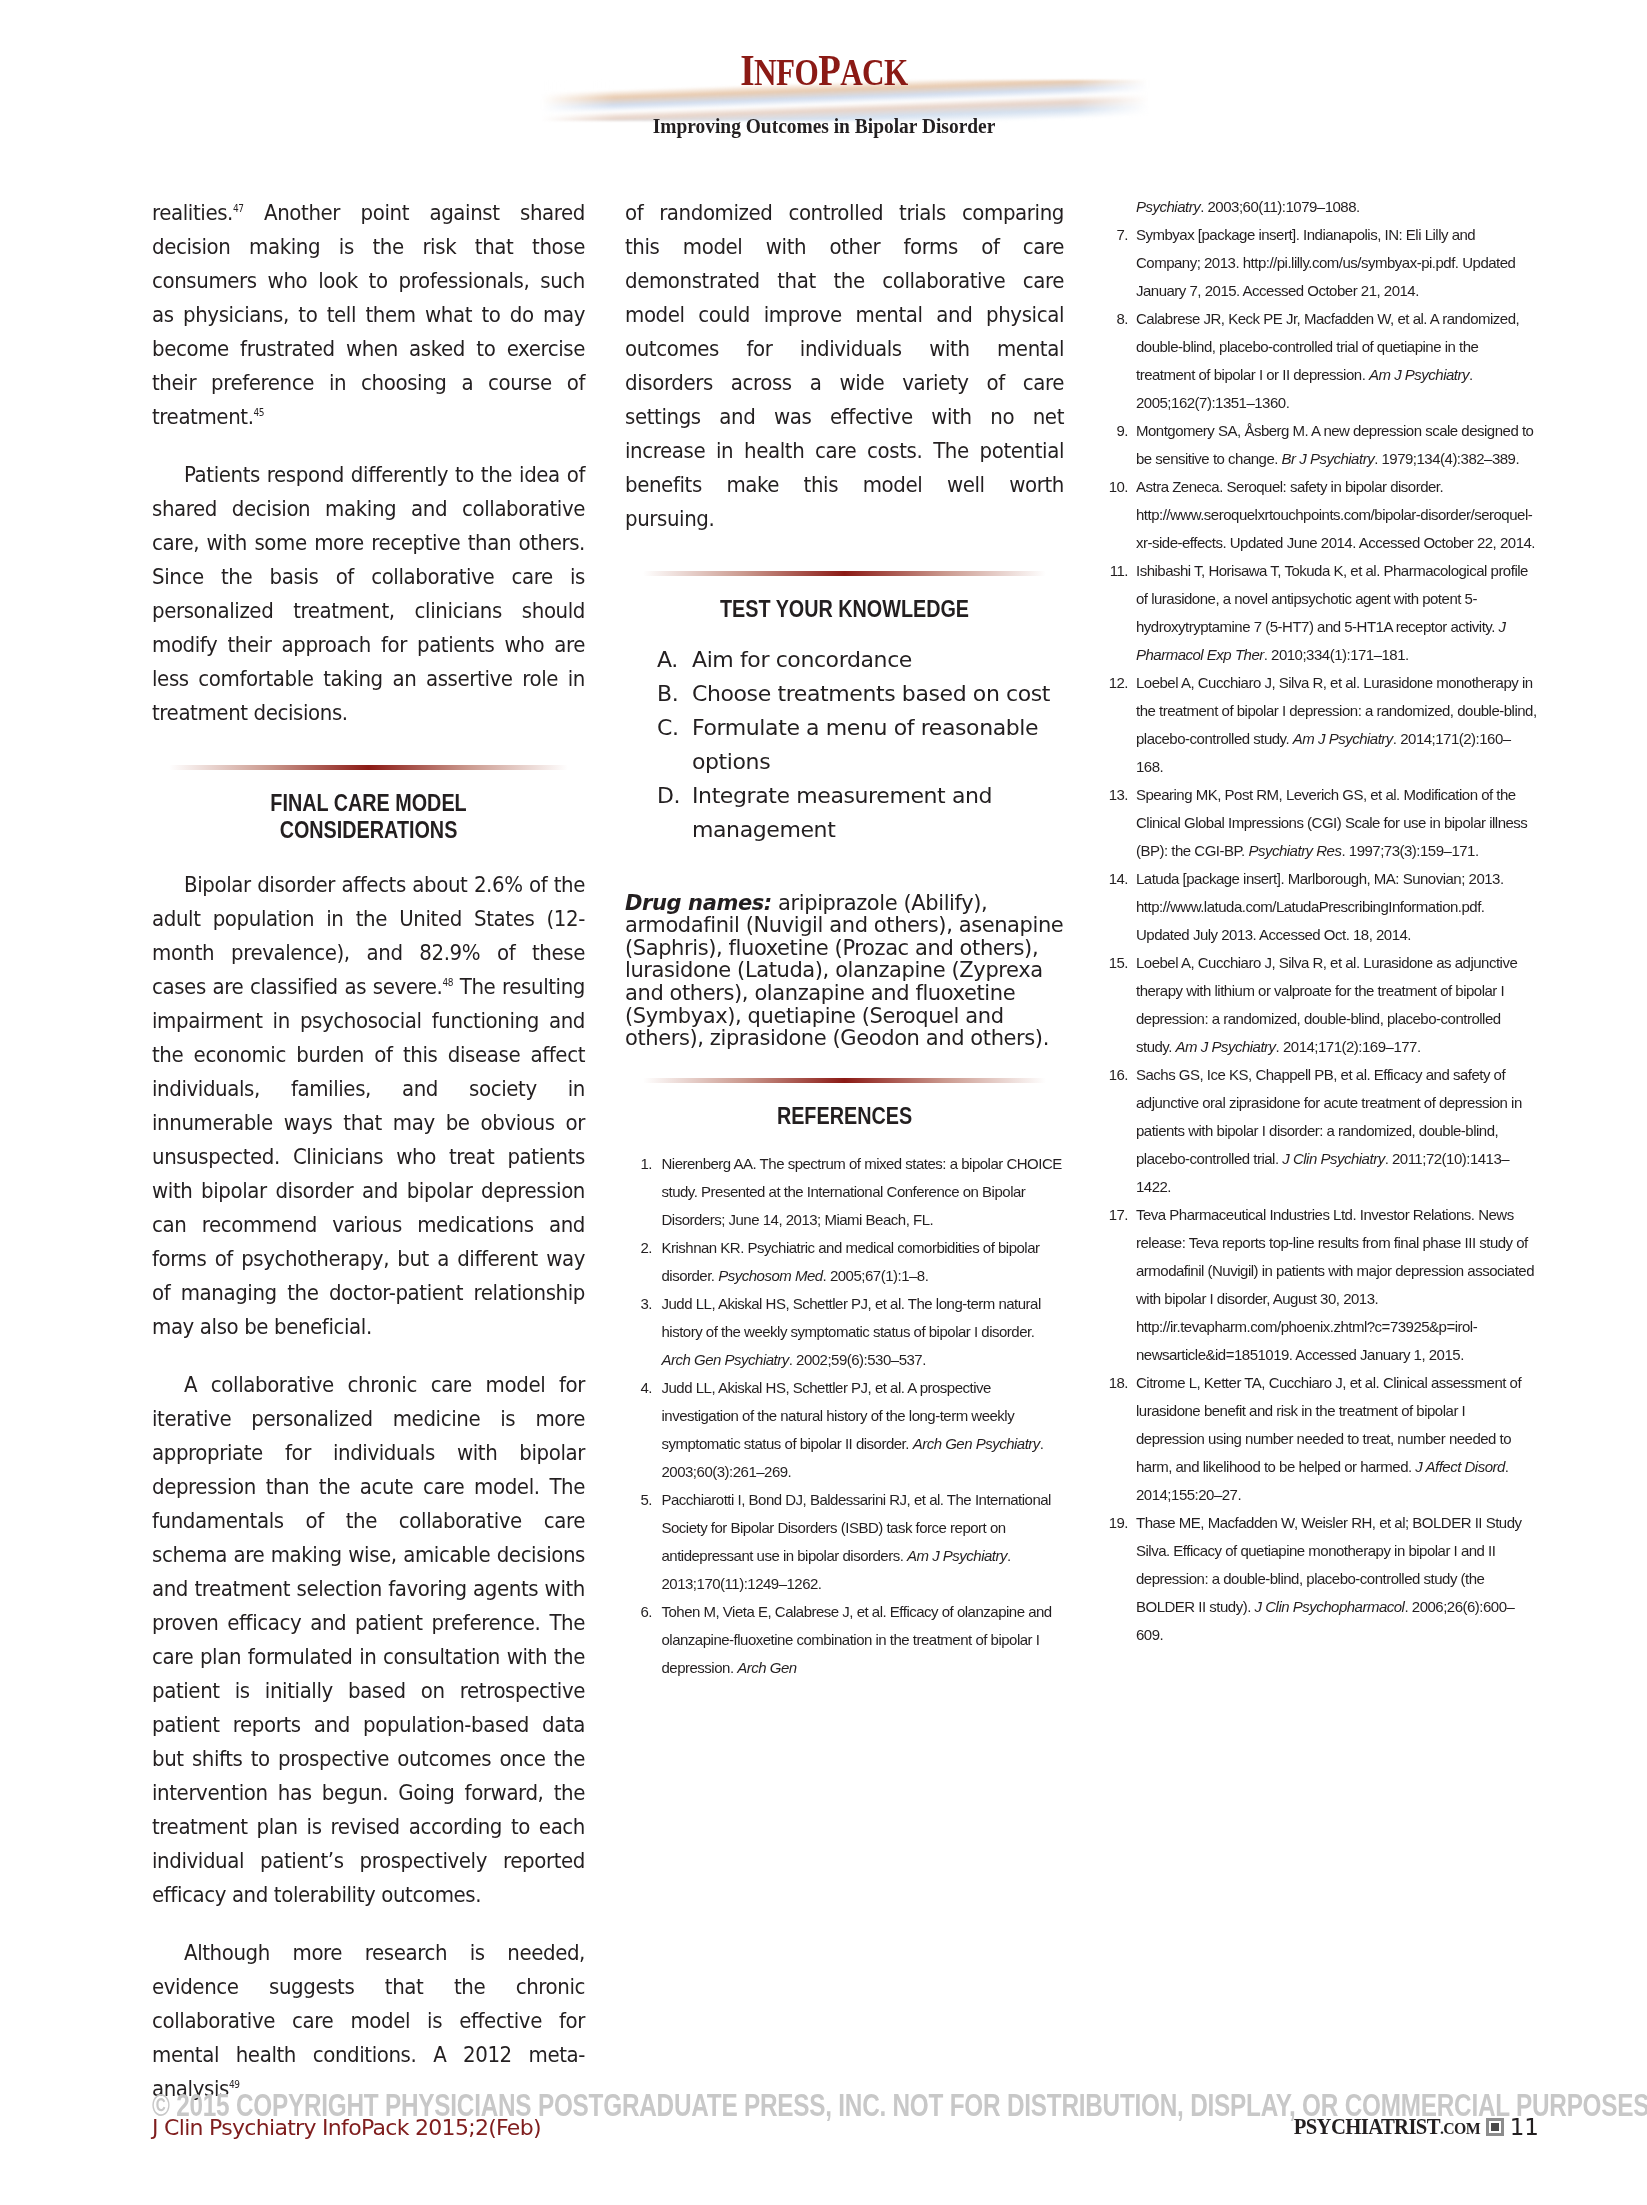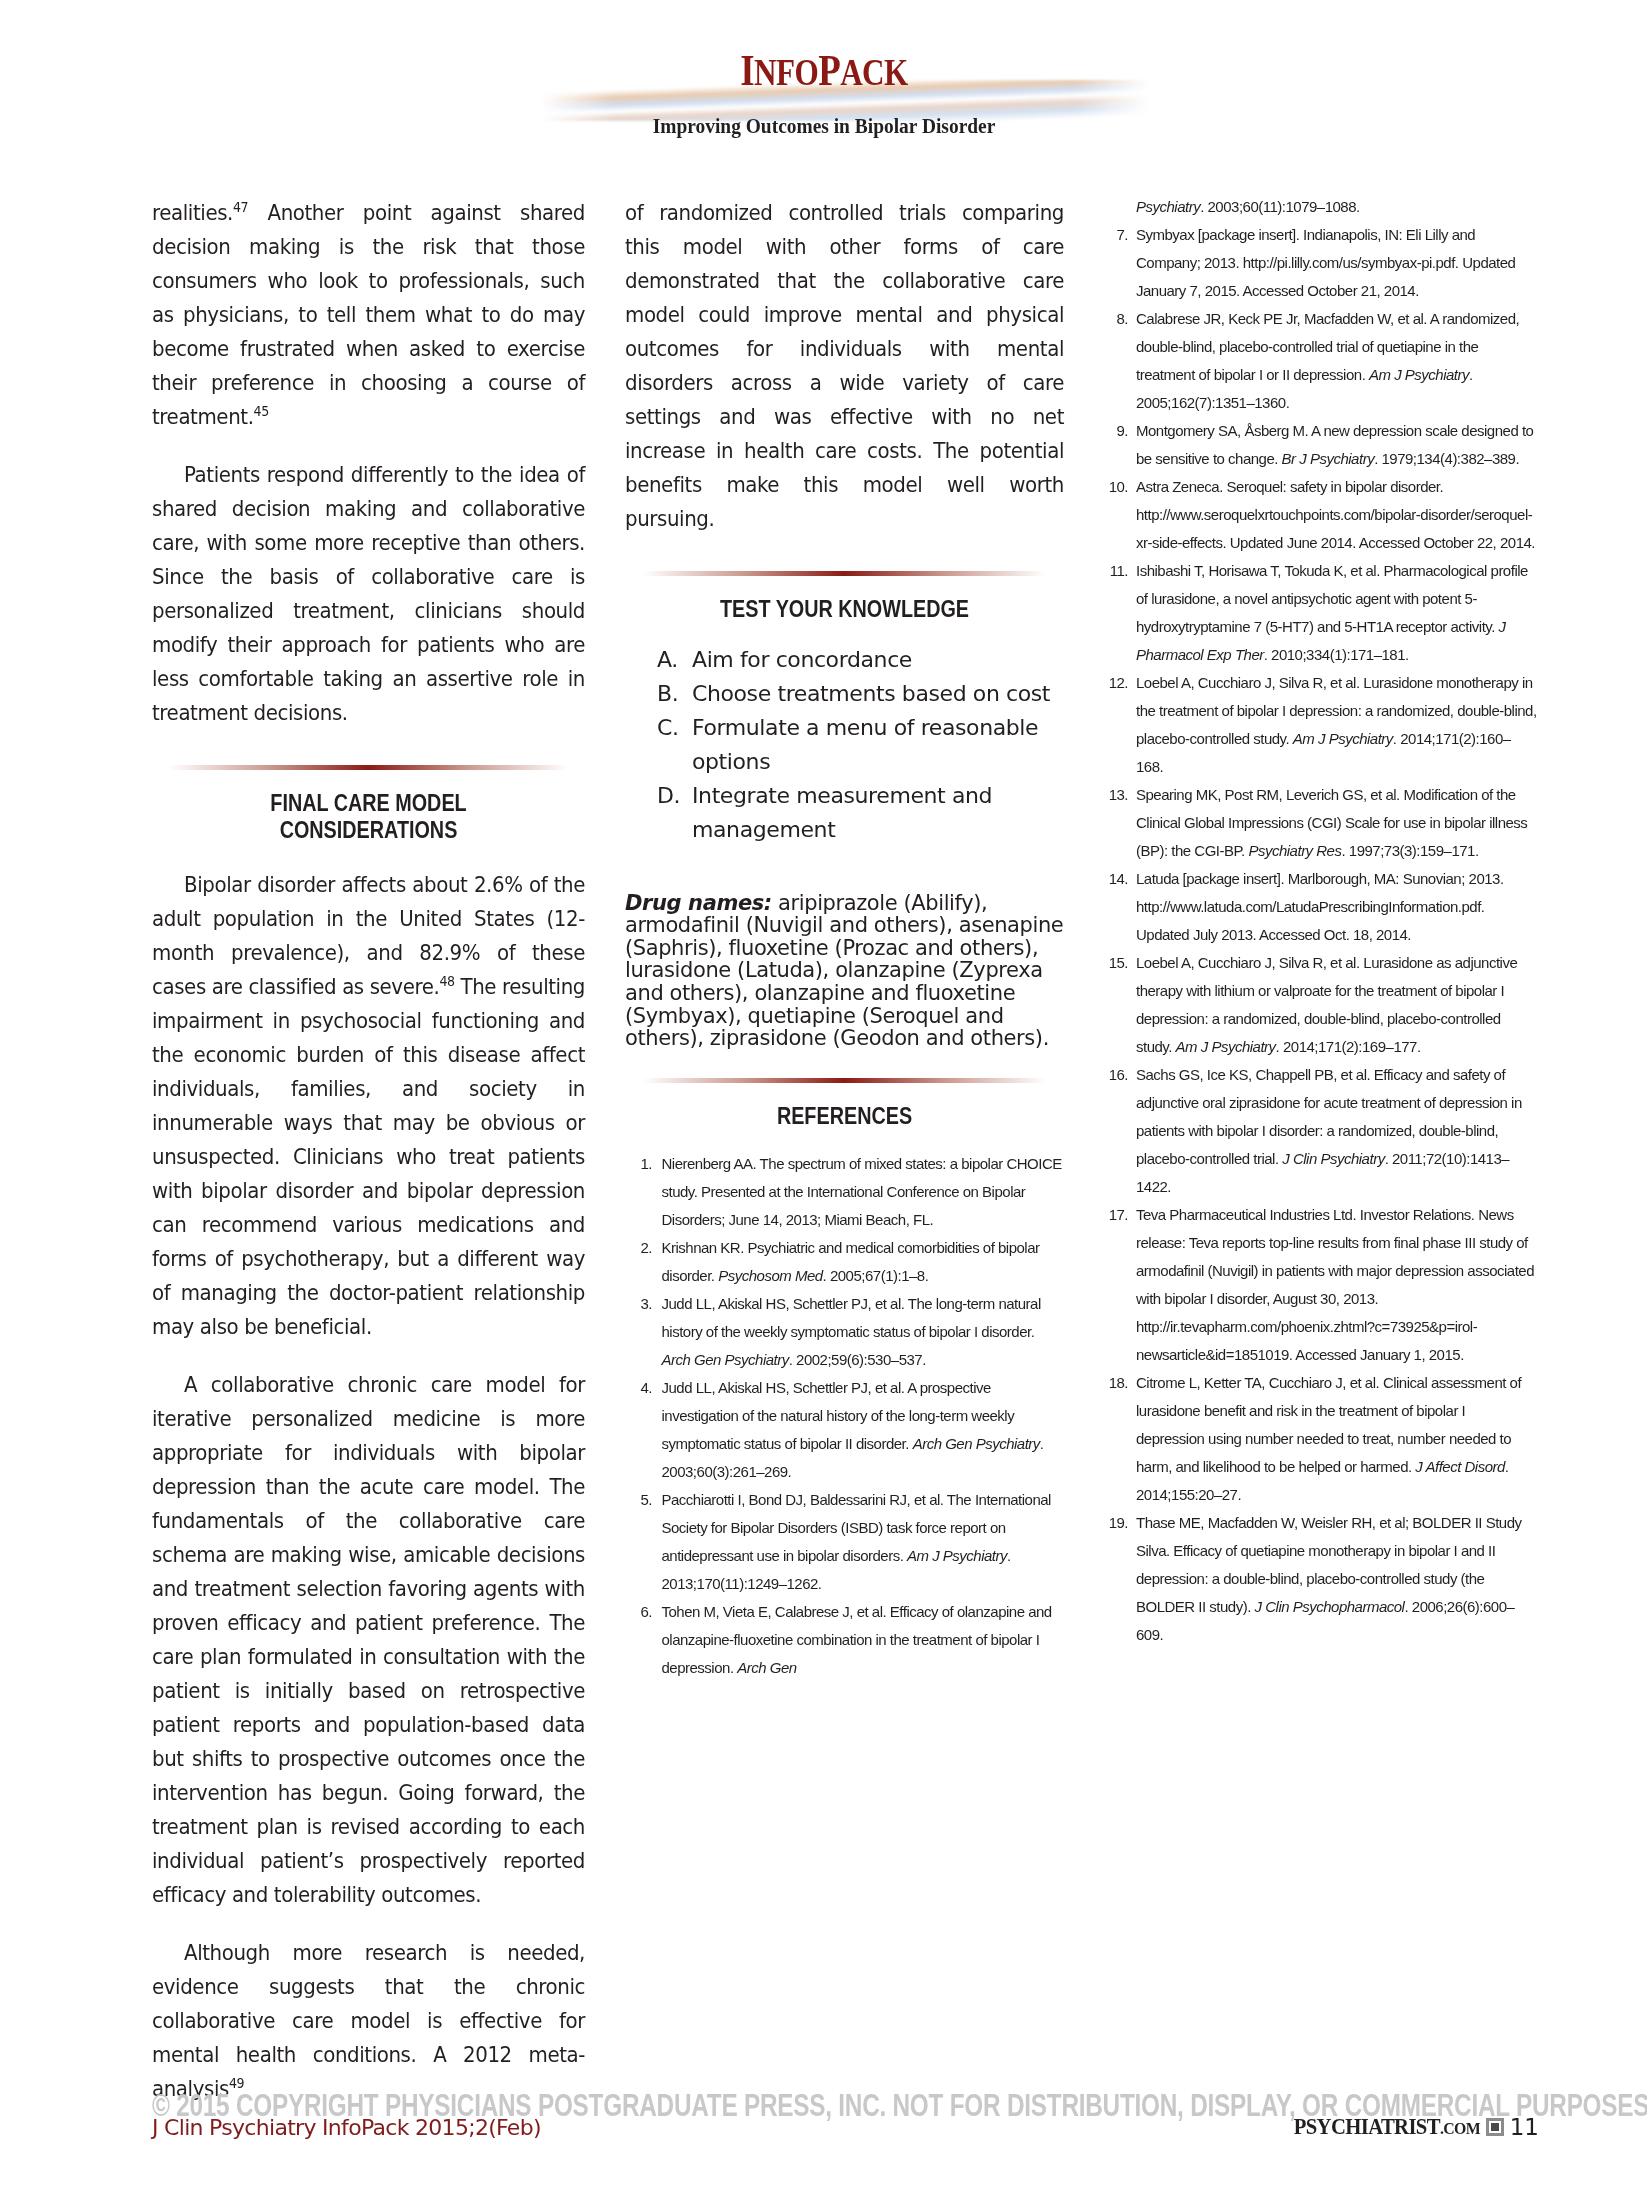--- a/index.html
+++ b/index.html
@@ -17,21 +17,21 @@
   .subtitle { position: absolute; left: 0; width: 1648px; top: 114px; text-align: center;
     font-family: "Liberation Serif", serif; font-weight: bold; font-size: 21.6px; color: #231f20; transform: scaleX(0.9); }
 
   .col { position: absolute; top: 196px; }
   .col-left { left: 152px; width: 433px; }
   .col-mid { left: 625px; width: 439px; }
   .col-right { left: 1098px; width: 439px; top: 193px; }
 
   .body-text { font-family: "DejaVu Sans", sans-serif; font-size: 22px; line-height: 34px; text-align: justify; margin: 0; font-stretch: condensed; letter-spacing: -0.4px; }
   .body-text.indent { text-indent: 32px; margin-top: 24px; }
-  sup { font-size: 14px; line-height: 0; vertical-align: super; }
+  sup { font-size: 10px; line-height: 0; vertical-align: super; }
 
   .rule { height: 4.7px; margin: 0 auto; width: 92%;
     background: linear-gradient(90deg, rgba(139,26,21,0) 0%, rgba(160,70,50,0.55) 25%, #8b1a15 50%, rgba(160,70,50,0.55) 75%, rgba(139,26,21,0) 100%); border-radius: 2px; }
   .section-head { font-family: "Liberation Sans", sans-serif; font-weight: bold; font-size: 23px; text-align: center; margin: 20px 0 20px 0; letter-spacing: 0px; transform: scaleX(0.86); color: #231f20; }
 
   .options { list-style: none; margin: 0; padding: 0 0 0 32px; }
   .options li { display: flex; font-size: 22px; line-height: 34px; letter-spacing: -0.4px; }
   .options .letter { width: 35px; flex: none; }
 
   .answer b { font-style: italic; font-weight: bold; }

